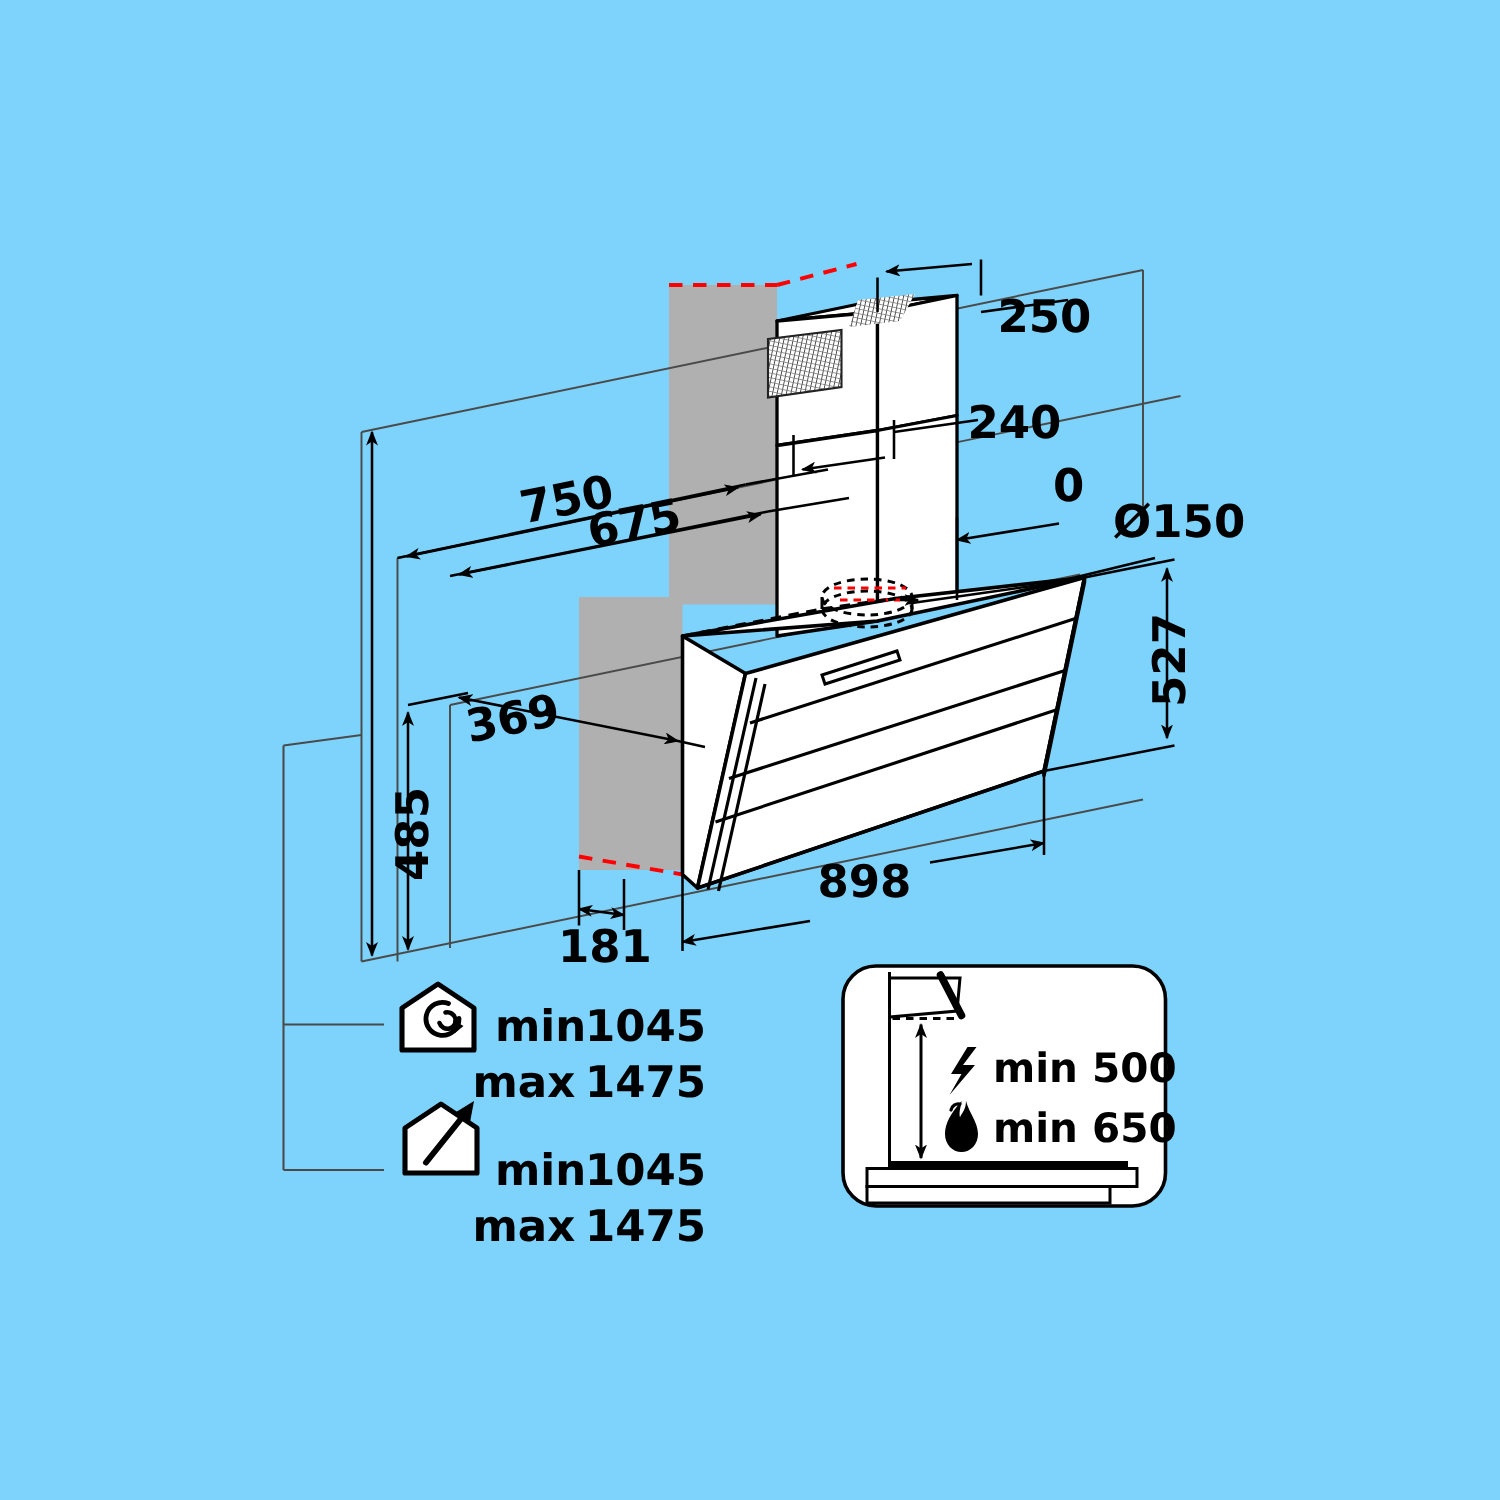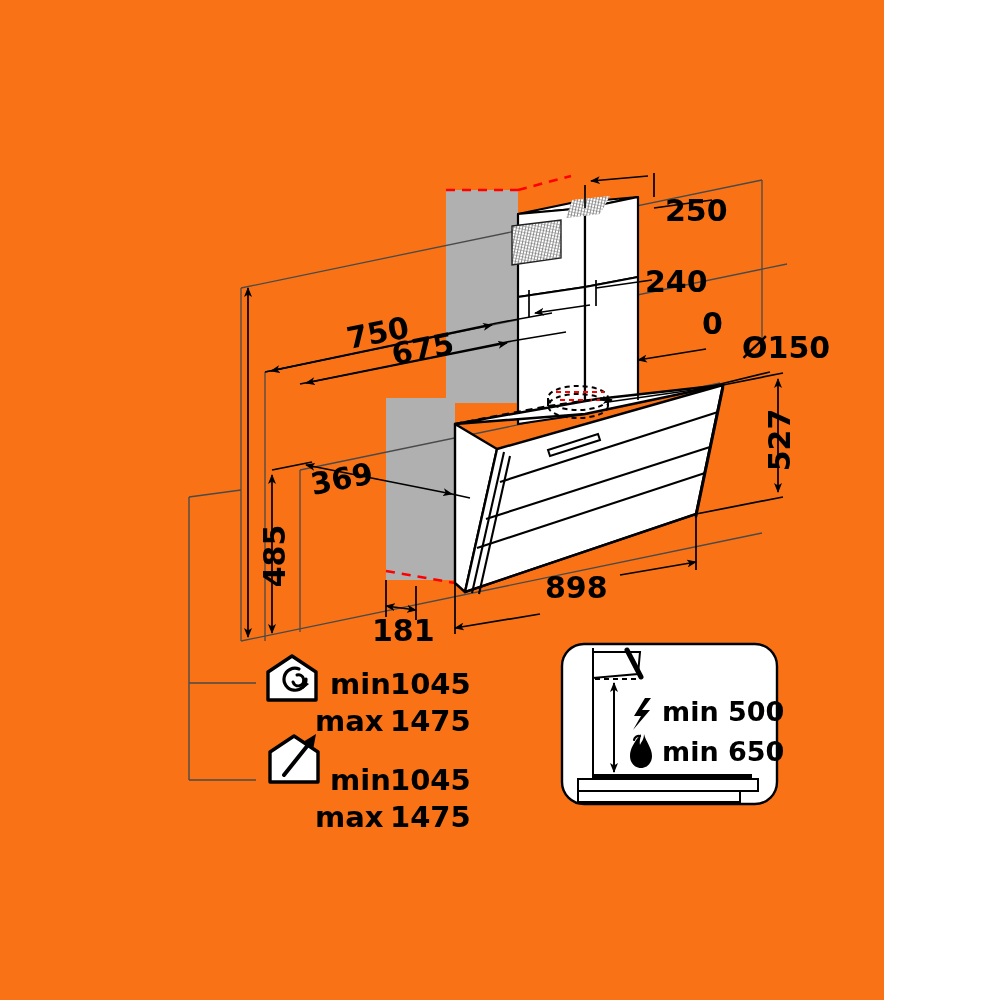--- a/index.html
+++ b/index.html
@@ -6,23 +6,23 @@
   html, body {
     margin: 0;
     padding: 0;
     background: #ffffff;
   }
   body {
     font-family: "Liberation Sans", sans-serif;
   }
   #sheet {
     position: relative;
-    width: 884px;
+    width: 1000px;
     height: 1000px;
-    background: #f97316;
+    background: #7dd3fc;
     overflow: hidden;
   }
   #drawing {
     position: absolute;
     left: 0;
     top: 0;
     width: 1000px;
     height: 1000px;
   }
   .dim-text {

